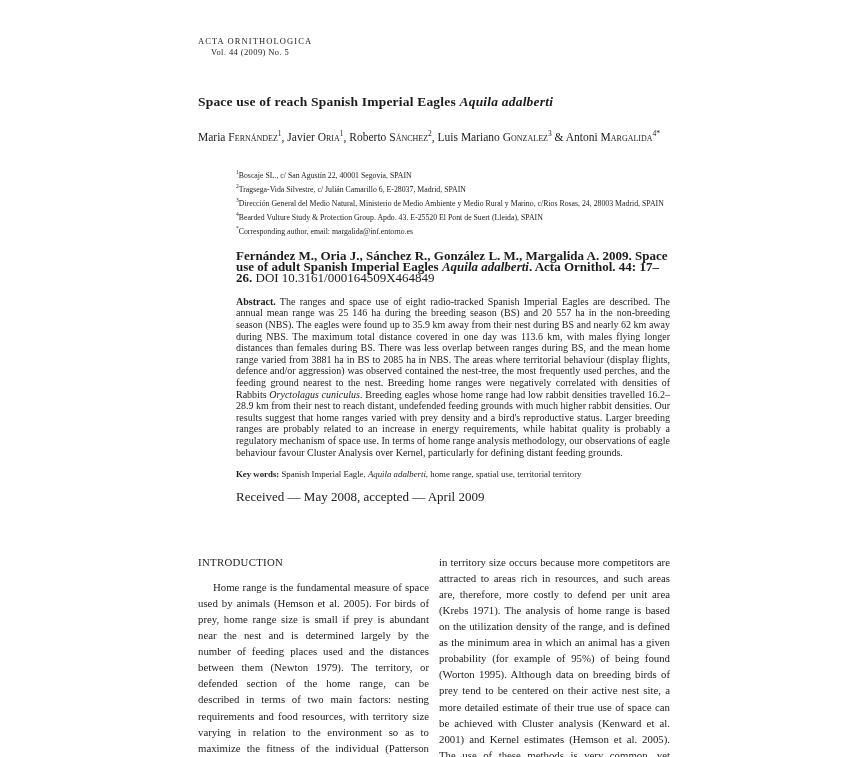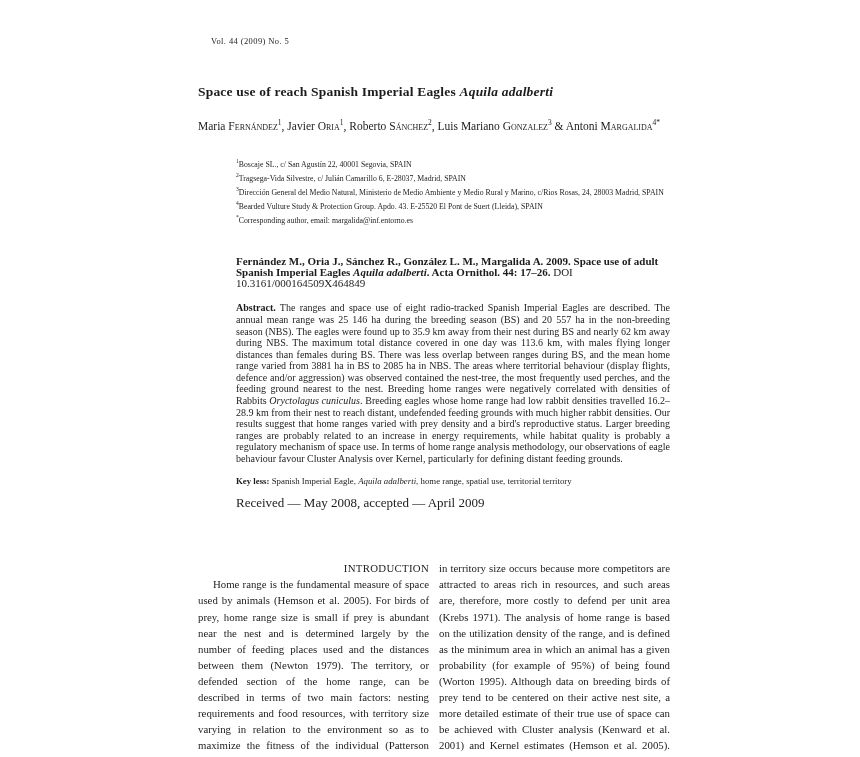--- a/index.html
+++ b/index.html
@@ -33,22 +33,22 @@
     font-size: 11.5px;
     line-height: 17px;
     width: 472px;
   }
   .sc { font-variant: small-caps; }
   .authors-line sup { font-size: 7.5px; }
   .indent-block { margin-left: 38px; width: 434px; }
   .affiliations { margin-top: 21px; font-size: 7.8px; line-height: 10.4px; }
   .affiliations sup { font-size: 5.5px; }
   .citation {
-    margin-top: 30px;
-    font-size: 11px;
+    margin-top: 13px;
+    font-size: 13px;
     line-height: 11px;
     font-weight: bold;
   }
   .citation .it { font-style: italic; }
   .citation .plain { font-weight: normal; }
   .abstract {
     margin-top: 13px;
     font-size: 10px;
     line-height: 11.6px;
     text-align: justify;
@@ -61,52 +61,54 @@
   .received { margin-top: 8px; font-size: 13px; }
   .columns {
     margin-top: 49px;
     display: flex;
     gap: 10px;
   }
   .col { width: 231px; font-size: 10.8px; line-height: 16.1px; text-align: justify; }
   .section-heading {
     font-size: 10.8px;
     letter-spacing: 0.3px;
-    text-align: right;
+    margin-bottom: 9px;
+    text-align: left;
   }
   .para-indent { text-indent: 15px; }
   p { margin: 0; }
 </style>
 </head>
 <body>
 
 <div class="page">
   <div class="content">
 
     <div class="journal-header">
+      <div class="journal-name">ACTA ORNITHOLOGICA</div>
       <div class="journal-issue">Vol. 44 (2009) No. 5</div>
     </div>
 
     <div class="article-title"><span>Space use of reach Spanish Imperial Eagles </span><span class="it">Aquila adalberti</span></div>
 
     <div class="authors-line"><span><span>Maria </span><span class="sc">Fernández</span><sup>1</sup><span>, </span></span><span><span>Javier </span><span class="sc">Oria</span><sup>1</sup><span>, </span></span><span><span>Roberto </span><span class="sc">Sánchez</span><sup>2</sup><span>, </span></span><span><span>Luis Mariano </span><span class="sc">Gonzalez</span><sup>3</sup><span> &amp; </span></span><span><span>Antoni </span><span class="sc">Margalida</span><sup>4*</sup><span></span></span></div>
 
     <div class="affiliations indent-block">
       <div><sup>1</sup><span>Boscaje SL., c/ San Agustín 22, 40001 Segovia, SPAIN</span></div>
       <div><sup>2</sup><span>Tragsega-Vida Silvestre, c/ Julián Camarillo 6, E-28037, Madrid, SPAIN</span></div>
       <div><sup>3</sup><span>Dirección General del Medio Natural, Ministerio de Medio Ambiente y Medio Rural y Marino, c/Rios Rosas, 24, 28003 Madrid, SPAIN</span></div>
       <div><sup>4</sup><span>Bearded Vulture Study &amp; Protection Group. Apdo. 43. E-25520 El Pont de Suert (Lleida), SPAIN</span></div>
       <div><sup>*</sup><span>Corresponding author, email: margalida@inf.entorno.es</span></div>
     </div>
 
     <div class="citation indent-block"><span>Fernández M., Oria J., Sánchez R., González L. M., Margalida A. 2009. Space use of adult Spanish Imperial Eagles </span><span class="it">Aquila adalberti</span><span>. Acta Ornithol. 44: 17–26. </span><span class="plain">DOI 10.3161/000164509X464849</span></div>
 
     <div class="abstract indent-block"><span class="b">Abstract.</span><span> The ranges and space use of eight radio-tracked Spanish Imperial Eagles are described. The annual mean range was 25 146 ha during the breeding season (BS) and 20 557 ha in the non-breeding season (NBS). The eagles were found up to 35.9 km away from their nest during BS and nearly 62 km away during NBS. The maximum total distance covered in one day was 113.6 km, with males flying longer distances than females during BS. There was less overlap between ranges during BS, and the mean home range varied from 3881 ha in BS to 2085 ha in NBS. The areas where territorial behaviour (display flights, defence and/or aggression) was observed contained the nest-tree, the most frequently used perches, and the feeding ground nearest to the nest. Breeding home ranges were negatively correlated with densities of Rabbits </span><span class="it">Oryctolagus cuniculus</span><span>. Breeding eagles whose home range had low rabbit densities travelled 16.2–28.9 km from their nest to reach distant, undefended feeding grounds with much higher rabbit densities. Our results suggest that home ranges varied with prey density and a bird's reproductive status. Larger breeding ranges are probably related to an increase in energy requirements, while habitat quality is probably a regulatory mechanism of space use. In terms of home range analysis methodology, our observations of eagle behaviour favour Cluster Analysis over Kernel, particularly for defining distant feeding grounds.</span></div>
 
-    <div class="keywords indent-block"><span class="b">Key less:</span><span> Spanish Imperial Eagle, </span><span class="it">Aquila adalberti</span><span>, home range, spatial use, territorial territory</span></div>
+    <div class="keywords indent-block"><span class="b">Key words:</span><span> Spanish Imperial Eagle, </span><span class="it">Aquila adalberti</span><span>, home range, spatial use, territorial territory</span></div>
 
     <div class="received indent-block">Received — May 2008, accepted — April 2009</div>
 
     <div class="columns">
       <div class="col">
         <div class="section-heading">INTRODUCTION</div>
         <p class="para-indent">Home range is the fundamental measure of space used by animals (Hemson et al. 2005). For birds of prey, home range size is small if prey is abundant near the nest and is determined largely by the number of feeding places used and the distances between them (Newton 1979). The territory, or defended section of the home range, can be described in terms of two main factors: nesting requirements and food resources, with territory size varying in relation to the environment so as to maximize the fitness of the individual (Patterson 1980). Thus, territory size can be viewed in terms of two competing hypotheses: as a response to resource density (food availability), so that the territory contains enough food to satisfy energetic requirements (Schoener 1968, Gill &amp; Wolf 1975); or as a response to defense costs, where the variation</p>
       </div>
       <div class="col">
         <p>in territory size occurs because more competitors are attracted to areas rich in resources, and such areas are, therefore, more costly to defend per unit area (Krebs 1971). The analysis of home range is based on the utilization density of the range, and is defined as the minimum area in which an animal has a given probability (for example of 95%) of being found (Worton 1995). Although data on breeding birds of prey tend to be centered on their active nest site, a more detailed estimate of their true use of space can be achieved with Cluster analysis (Kenward et al. 2001) and Kernel estimates (Hemson et al. 2005). The use of these methods is very common, yet evaluating and comparing area estimates with real data is difficult, since actual home range structure is unknown (Worton 1995).</p>

